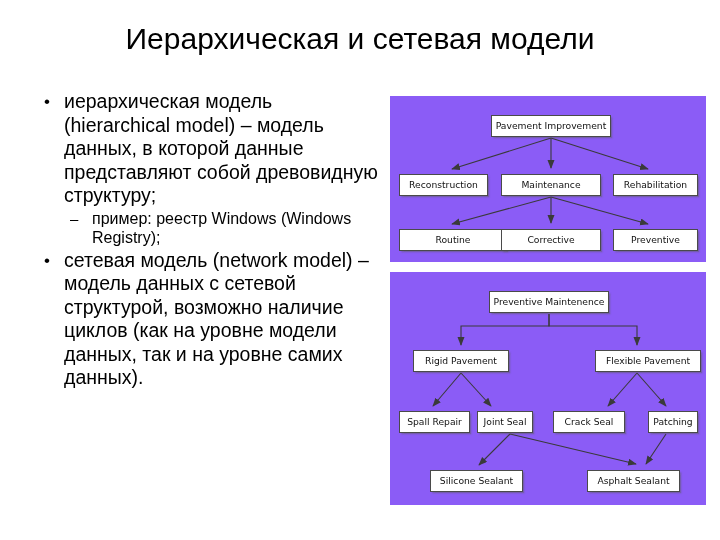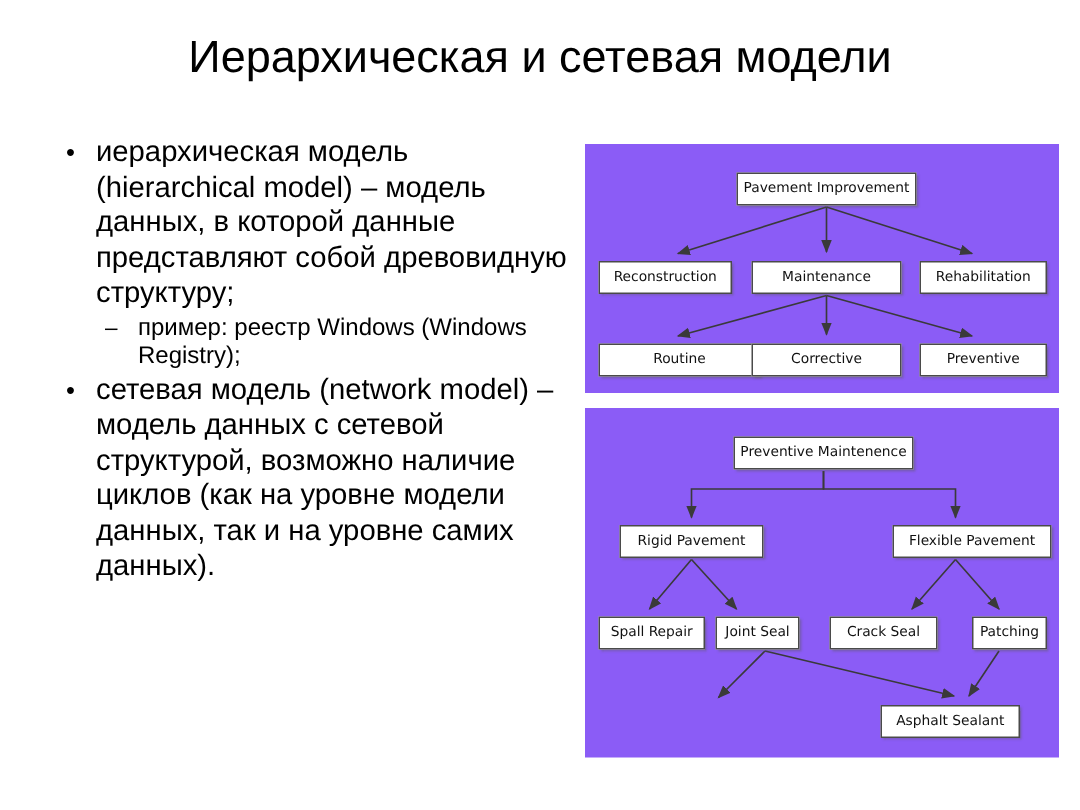--- a/index.html
+++ b/index.html
@@ -227,18 +227,21 @@
   </div>
 
   <div class="node-box" style="left:163px; top:139px; width:72px; height:22px;">
     <span>Crack Seal</span>
   </div>
 
   <div class="node-box" style="left:242px; top:139px; width:50px; height:22px;margin-left:16px;">
     <span>Patching</span>
   </div>
 
+  <div class="node-box" style="left:40px; top:198px; width:93px; height:22px;">
+    <span>Silicone Sealant</span>
+  </div>
 
   <div class="node-box" style="left:197px; top:198px; width:93px; height:22px;">
     <span>Asphalt Sealant</span>
   </div>
 
 </div>
 
 </body></html>

